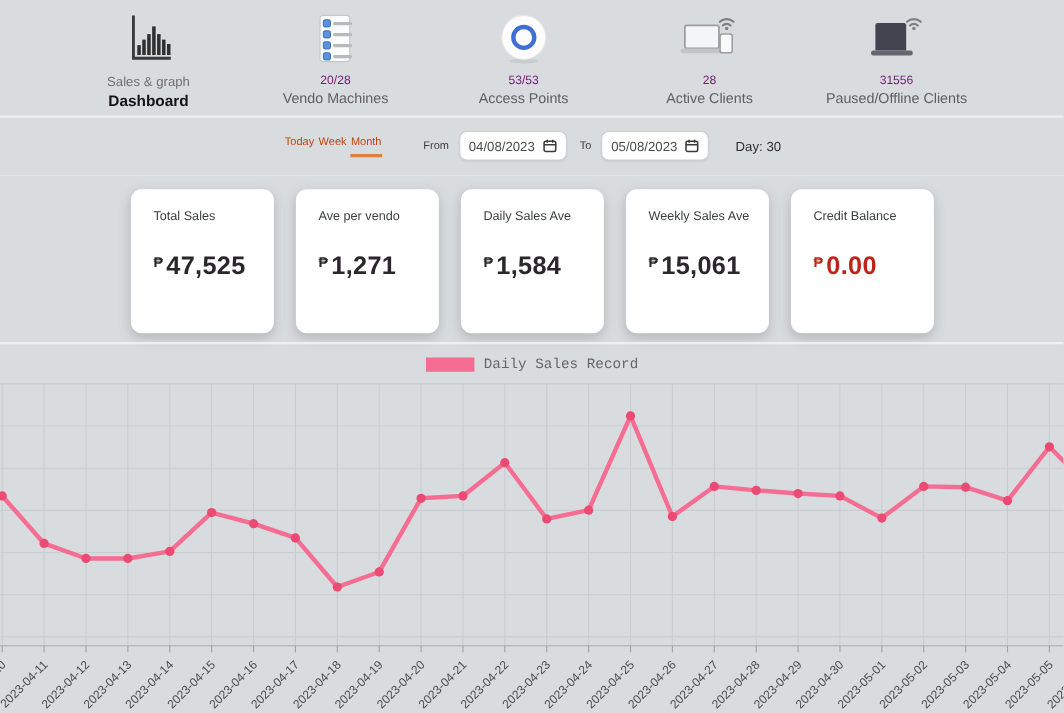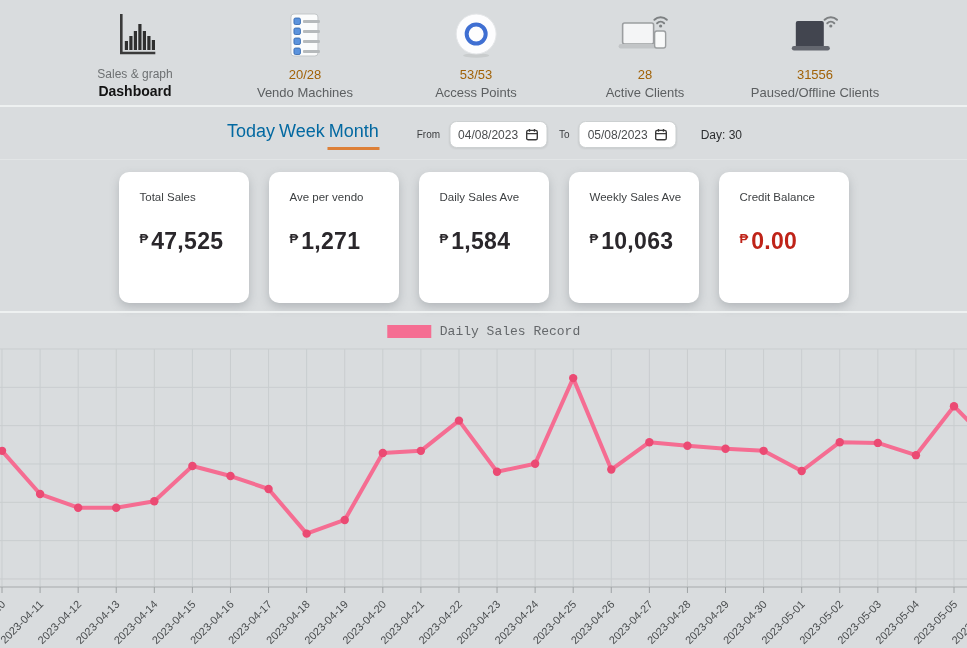--- a/index.html
+++ b/index.html
@@ -13,36 +13,36 @@
     background: #d9dcde; overflow: hidden;
   }
 
   
   .hitem {
     position: absolute; top: 7px; transform: translateX(-50%);
     display: flex; flex-direction: column; align-items: center;
     text-align: center; cursor: pointer; white-space: nowrap;
   }
   .hitem .ic { height: 54px; display: flex; align-items: flex-end; justify-content: center; margin-bottom: 5px; }
-  .hitem .l1 { font-size: 13px; color: #a16207; line-height: 1.35; }
+  .hitem .l1 { font-size: 11px; color: #701a75; line-height: 1.35; }
   .hitem .l2 { font-size: 13px; color: #5c5f61; line-height: 1.35; }
   .hitem.active .l1 { font-size: 12px; color: #6d7072; }
   .hitem.active .l2 { font-size: 14px; font-weight: bold; color: #131313; }
 
   .div1 { position: absolute; top: 105px; left: 0; right: 0; height: 2px; background: #eef1f1; }
   .div3 { position: absolute; top: 159px; left: 0; right: 0; height: 1px; background: #e2e5e6; }
   .div2 { position: absolute; top: 311px; left: 0; right: 0; height: 2px; background: #eef1f1; }
 
   
   .filterbar {
     position: absolute; top: 119px; left: 50%; transform: translateX(-50%);
     display: flex; align-items: center; white-space: nowrap;
   }
   .tab {
-    font-size: 18px; color: #0369a1; margin: 0 1px; padding: 2px 1px 5px 1px;
+    font-size: 10px; color: #c2410c; margin: 0 1px; padding: 2px 1px 5px 1px;
     border-bottom: 3px solid transparent; cursor: pointer;
   }
   .tab.active { border-bottom-color: #dd8038; }
   .flabel { font-size: 10px; color: #3b3d3f; }
   .flabel.from { margin-left: 36px; margin-right: 9px; }
   .flabel.to { margin: 0 9px 0 12px; }
   .dateinput {
     width: 98px; height: 27px; background: #ffffff;
     border: 1px solid #ccd0d1; border-radius: 7px;
     display: flex; align-items: center; justify-content: center; gap: 7px;
@@ -196,21 +196,21 @@
     <div class="card">
       <div class="clabel">Ave per vendo</div>
       <div class="cvalue"><span class="cur">₱</span><span class="num">1,271</span></div>
     </div>
     <div class="card">
       <div class="clabel">Daily Sales Ave</div>
       <div class="cvalue"><span class="cur">₱</span><span class="num">1,584</span></div>
     </div>
     <div class="card">
       <div class="clabel">Weekly Sales Ave</div>
-      <div class="cvalue"><span class="cur">₱</span><span class="num">10,063</span></div>
+      <div class="cvalue"><span class="cur">₱</span><span class="num">15,061</span></div>
     </div>
     <div class="card accent">
       <div class="clabel">Credit Balance</div>
       <div class="cvalue"><span class="cur">₱</span><span class="num">0.00</span></div>
     </div>
   </div>
 
   <div class="div2"></div>
 
   <div class="legend">

